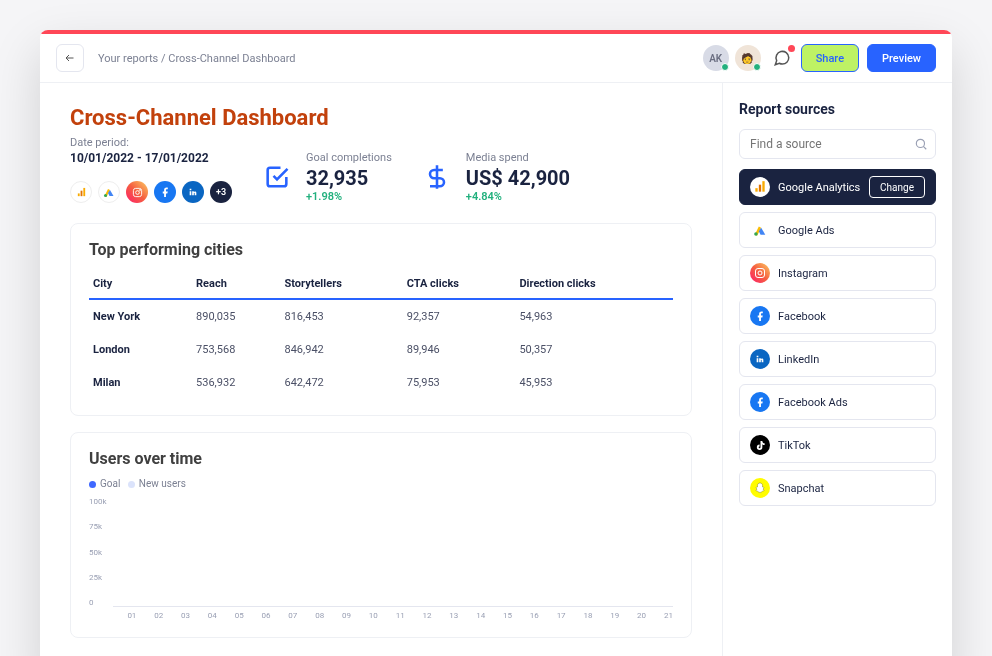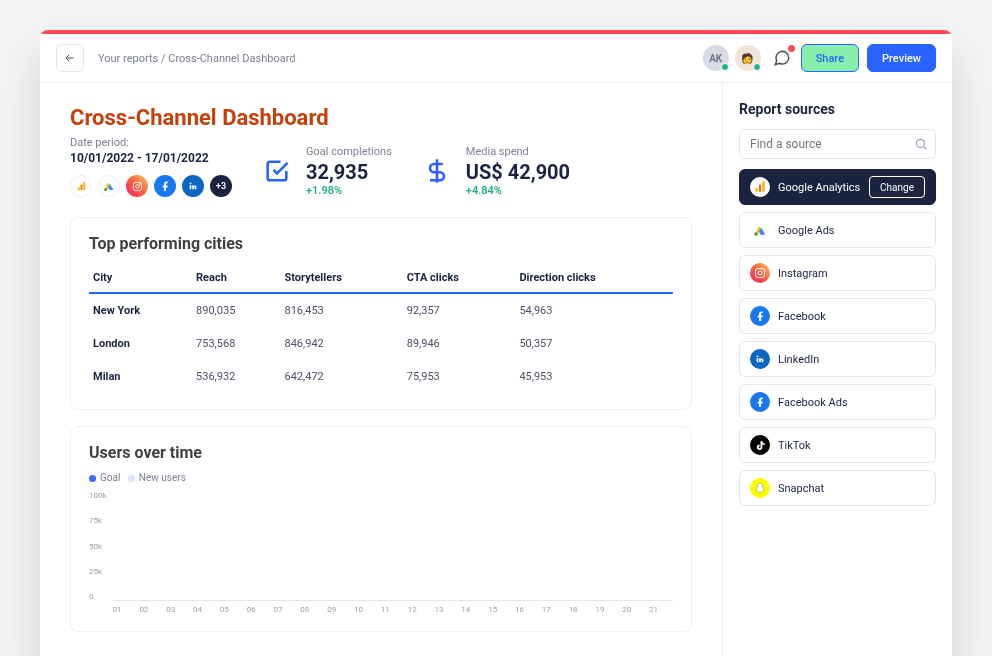--- a/index.html
+++ b/index.html
@@ -8,29 +8,29 @@
   .accent{height:4px;background:#ff4757}
   .topbar{display:flex;align-items:center;padding:10px 16px;border-bottom:1px solid #eef0f4;font-size:11px;color:#555}
   .back{width:28px;height:28px;border:1px solid #e4e6ef;border-radius:6px;display:flex;align-items:center;justify-content:center;margin-right:14px;cursor:pointer}
   .crumb{color:#7c8193}
   .spacer{flex:1}
   .avatar{width:26px;height:26px;border-radius:50%;background:#d8dbe6;color:#6b6f82;font-size:10px;font-weight:600;display:inline-flex;align-items:center;justify-content:center;margin-left:6px;position:relative}
   .avatar .dot{position:absolute;bottom:0;right:0;width:8px;height:8px;border-radius:50%;border:1.5px solid #fff}
   .chat{width:22px;height:22px;margin-left:10px;position:relative;display:flex;align-items:center;justify-content:center}
   .chat .dot{position:absolute;top:-2px;right:-2px;width:7px;height:7px;border-radius:50%;background:#ff4757}
   .btn{height:28px;padding:0 14px;border-radius:6px;font-size:11px;font-weight:500;display:inline-flex;align-items:center;margin-left:8px;cursor:pointer}
-  .btn-outline{border:1px solid #2863ff;color:#2863ff;background:#86efac}
+  .btn-outline{border:1px solid #2863ff;color:#2863ff;background:#bef264}
   .btn-fill{background:#2863ff;color:#fff;border:1px solid #2863ff}
   .body{display:flex;min-height:560px}
   .main{flex:1;padding:22px 30px 26px}
   h1{font-size:22px;font-weight:700;color:#c2410c;margin-bottom:6px}
   .summary{display:flex;align-items:flex-end;gap:28px;margin-bottom:20px}
   .block .lbl{font-size:11px;color:#7c8193;margin-bottom:2px}
   .block .big{font-size:20px;font-weight:700;color:#1a2340}
-  .range{font-size:12px;font-weight:700;color:#1a2340;margin-bottom:10px}
+  .range{font-size:12px;font-weight:700;color:#1a2340;margin-bottom:16px}
   .chips{display:flex;gap:6px;align-items:center}
   .chip{width:22px;height:22px;border-radius:50%;display:flex;align-items:center;justify-content:center;font-size:11px;font-weight:600;color:#fff}
   .ga{background:#fff;border:1px solid #eee}.gad{background:#fff;border:1px solid #eee}.ig{background:linear-gradient(45deg,#fd1d6b,#f56040,#fccc63)}.fb{background:#1877f2}.li{background:#0a66c2}.more{background:#1a2340;font-size:9px}
   .metric{display:flex;align-items:center;gap:12px}
   .micon{width:34px;height:34px;display:flex;align-items:center;justify-content:center;color:#2863ff}
   .delta{font-size:11px;font-weight:600;color:#22b07d}
   .card{border:1px solid #eef0f4;border-radius:8px;padding:16px 18px;margin-bottom:16px}
   .card h3{font-size:16px;font-weight:700;color:#404040;margin-bottom:10px}
   table{width:100%;border-collapse:collapse;font-size:11px}
   thead th{text-align:left;font-weight:700;color:#1a2340;padding:8px 4px;border-bottom:2px solid #2863ff}
@@ -39,21 +39,21 @@
   .legend{font-size:10px;color:#7c8193;margin-bottom:8px}
   .legend i{display:inline-block;width:7px;height:7px;border-radius:50%;margin-right:4px;vertical-align:middle}
   .chartwrap{display:flex}
   .yax{display:flex;flex-direction:column-reverse;justify-content:space-between;font-size:8px;color:#9aa0b4;padding-right:6px;height:110px;margin-top:auto;margin-bottom:14px}
   .plot{flex:1}
   .bars{display:flex;align-items:flex-end;height:110px;gap:3px;border-bottom:1px solid #e4e6ef;position:relative}
   .bar{flex:1;position:relative;display:flex;align-items:flex-end;justify-content:center}
   .bar .nu{position:absolute;bottom:0;left:0;right:0;background:#dbe3fb}
   .bar .u{position:relative;background:#3f68ff;width:70%;border-radius:1px}
   .xax{display:flex;gap:3px;font-size:8px;color:#9aa0b4;margin-top:4px}
-  .xax span{flex:1;text-align:left}
+  .xax span{flex:1;text-align:right}
   .side{width:230px;border-left:1px solid #eef0f4;padding:18px 16px;display:flex;flex-direction:column}
   .side h2{font-size:14px;font-weight:700;color:#1a2340;margin-bottom:12px}
   .search{position:relative;margin-bottom:10px}
   .search input{width:100%;height:30px;border:1px solid #e4e6ef;border-radius:6px;font-size:12px;padding:0 44px 0 10px;color:#555}
   .search .sicon{position:absolute;right:8px;top:7px;color:#9aa0b4}
   .src{display:flex;align-items:center;height:36px;border:1px solid #e4e6ef;border-radius:6px;padding:0 10px;margin-bottom:7px;font-size:11px;color:#1a2340;cursor:pointer;gap:8px}
   .src.active{background:#1a2340;color:#fff;border-color:#1a2340}
   .src .change{margin-left:auto;font-size:10px;height:22px;padding:0 10px;border:1px solid #fff;border-radius:4px;display:flex;align-items:center;color:#fff}
   .sico{width:20px;height:20px;border-radius:50%;display:flex;align-items:center;justify-content:center;flex:none}
   .ga2{background:#fff}.gad2{background:#fff}.ig2{background:linear-gradient(45deg,#fd1d6b,#f56040,#fccc63)}.fb2{background:#1877f2}.li2{background:#0a66c2}.fba2{background:#1877f2}.tk2{background:#000}.sc2{background:#fffc00}

